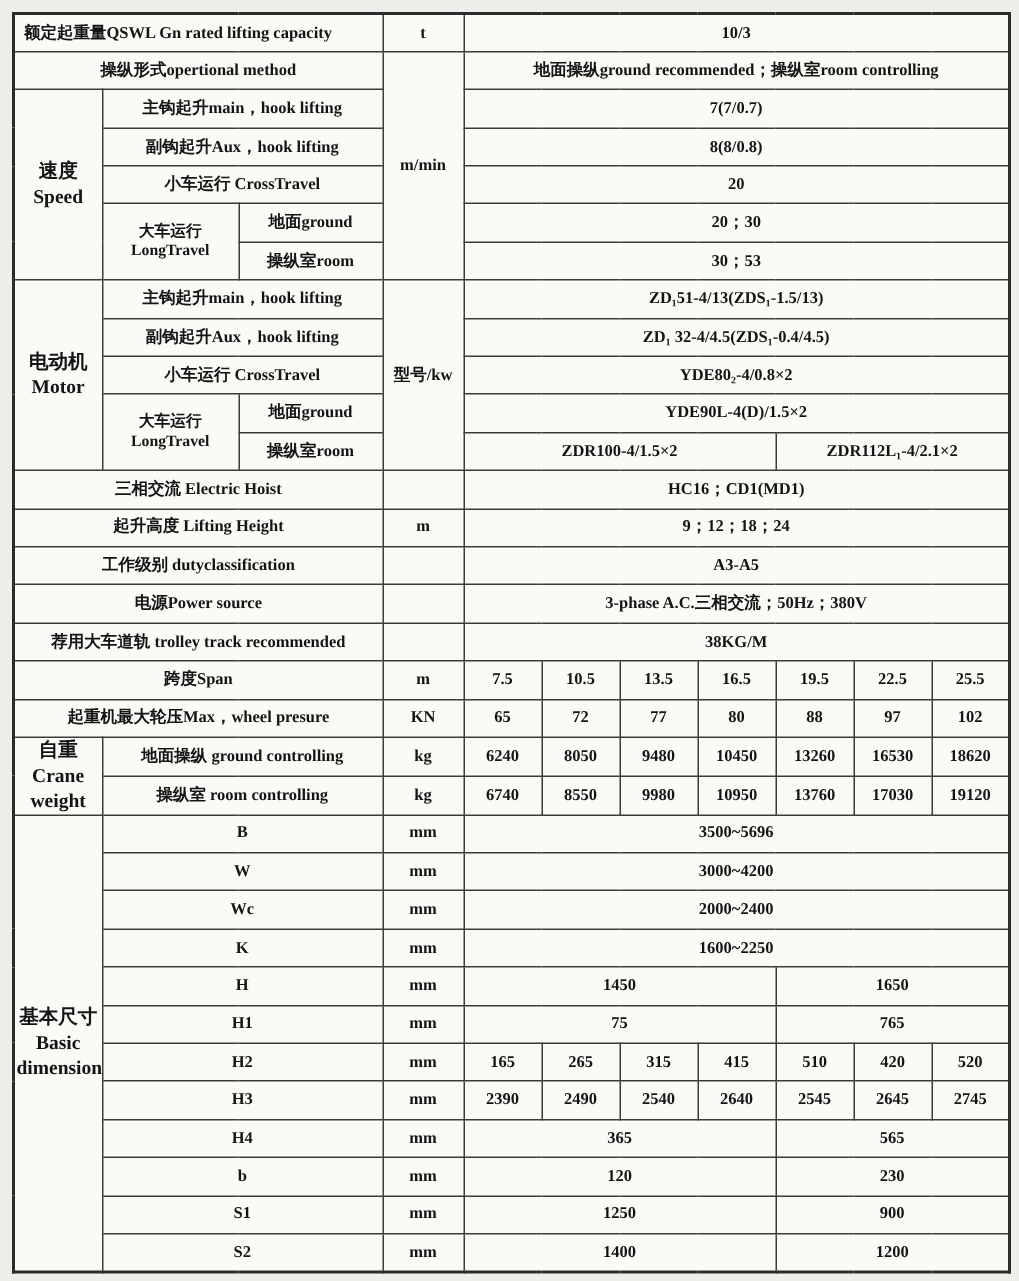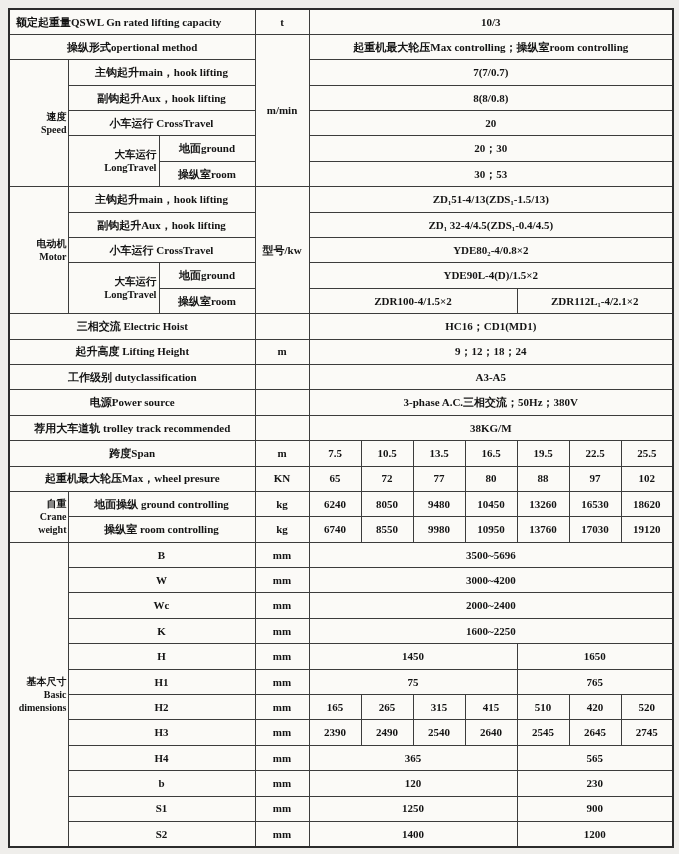--- a/index.html
+++ b/index.html
@@ -25,24 +25,24 @@
     font-weight:bold;
     font-size:11px;
     text-align:center;
     vertical-align:middle;
     padding:0 2px;
     overflow:hidden;
     line-height:1.15;
   }
   tr{height:25.4px;}
   td.lbl-left{text-align:left;padding-left:6px;}
-  td.cat{font-size:10px;line-height:1.3;padding:0 1px;text-align:right;}
+  td.cat{font-size:13px;line-height:1.3;padding:0 1px;}
   td.unit{font-size:11px;}
   td.val{font-size:11px;}
-  td.sub{font-size:10.5px;line-height:1.3;text-align:right;}
+  td.sub{font-size:10.5px;line-height:1.3;}
 </style>
 </head>
 <body>
 
 <div class="sheet">
 <table class="spec">
   <colgroup>
     <col style="width:59px">
         <col style="width:91px">
         <col style="width:96px">
@@ -59,21 +59,21 @@
   <tbody>
         <tr>
     <td class="lbl-left" colspan="3">额定起重量QSWL Gn rated lifting capacity</td>
     <td class="unit">t</td>
     <td class="val" colspan="7">10/3</td>
   </tr>
 
   <tr>
     <td colspan="3">操纵形式opertional method</td>
     <td class="unit" rowspan="6">m/min</td>
-    <td class="val" colspan="7">起重机最大轮压Max controlling；操纵室room controlling</td>
+    <td class="val" colspan="7">地面操纵ground recommended；操纵室room controlling</td>
   </tr>
 
   <tr>
     <td class="cat" rowspan="5">
       <div>速度</div>
       <div>Speed</div>
     </td>
     <td colspan="2">主钩起升main，hook lifting</td>
     <td class="val" colspan="7">7(7/0.7)</td>
   </tr>

